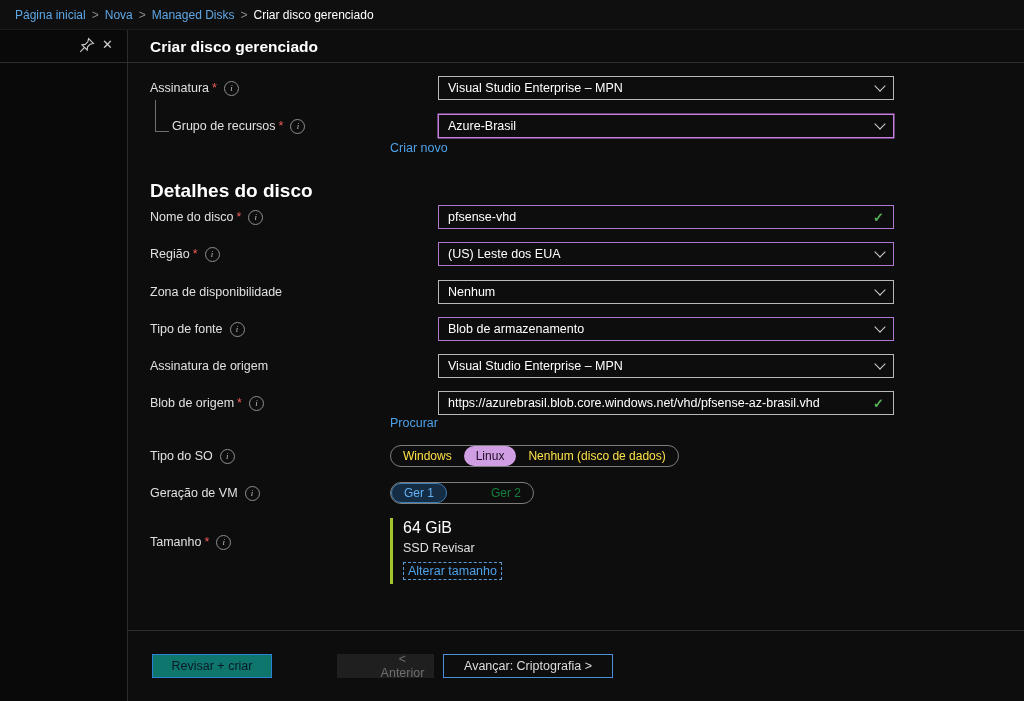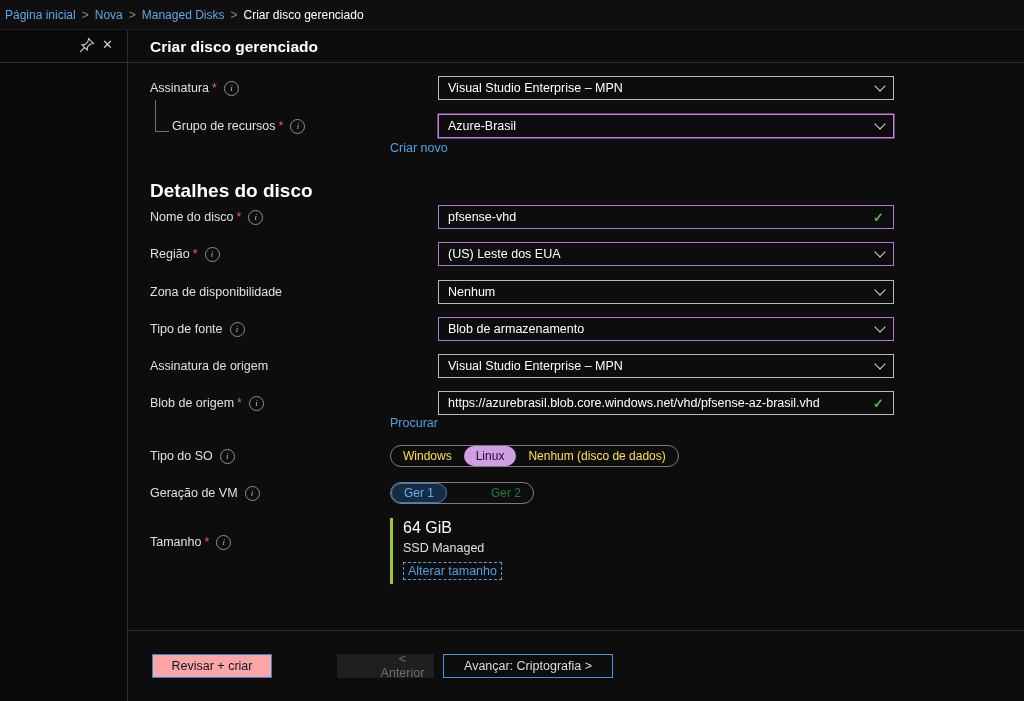--- a/index.html
+++ b/index.html
@@ -5,21 +5,21 @@
   html,body { margin:0; padding:0; background:#000; }
   .screen {
     position:relative; width:1024px; height:701px; overflow:hidden;
     background:#090909; color:#e8e8e8;
     font-family:"Liberation Sans", sans-serif;
   }
   
   .topbar {
     position:absolute; top:0; left:0; width:1024px; height:30px;
     background:#0f0f0f; border-bottom:1px solid #1c1c1c;
-    display:flex; align-items:center; padding:0 5px; box-sizing:border-box;
+    display:flex; align-items:center; padding:0 15px; box-sizing:border-box;
     font-size:12px;
   }
   .crumb { color:#5ea7e5; text-decoration:none; cursor:pointer; white-space:nowrap; }
   .crumb.current { color:#ffffff; }
   .sep { color:#8a8a8a; margin:0 6px; }
 
   .panel { position:absolute; left:128px; top:30px; right:0; bottom:0; background:#0d0d0d; }
   .vline { position:absolute; left:127px; top:30px; bottom:0; width:1px; background:#2c2c2c; }
   .hrule { position:absolute; top:62px; left:0; width:1024px; height:1px; background:#2e2e2e; }
 
@@ -70,21 +70,21 @@
   .size-value { font-size:16px; font-weight:normal; color:#fff; margin-bottom:4px; }
   .size-sku { font-size:12.5px; color:#e0e0e0; margin-bottom:6px; }
   .size-link { display:inline-block; color:#4ea1e8; font-size:12.5px; border:1px dashed #5b9bd5; padding:1px 4px; cursor:pointer; }
 
   .footer-rule { position:absolute; left:128px; right:0; top:630px; height:1px; background:#2e2e2e; }
   .btn {
     position:absolute; top:654px; height:24px; font-size:12.5px;
     font-family:"Liberation Sans", sans-serif; cursor:pointer; box-sizing:border-box;
     display:flex; align-items:center; justify-content:center; border:1px solid transparent;
   }
-  .btn.primary { left:152px; width:120px; background:#fca5a5; color:#071829; border-color:#2f81d6; }
+  .btn.primary { left:152px; width:120px; background:#0f766e; color:#071829; border-color:#2f81d6; }
   .btn.ghost-disabled { left:337px; width:97px; background:#1f1f1f; color:#6f6f6f; border-color:#1f1f1f; cursor:default;padding-left:40px; }
   .btn.outline { left:443px; width:170px; background:#0d0d0d; color:#dcdcdc; border:1px solid #4a90d9; }
 </style>
 </head>
 <body>
 
 <div class="screen">
 
   <div class="topbar">
     <a class="crumb">Página inicial</a>
@@ -232,21 +232,21 @@
   <div class="row" style="top:530px">
     <div class="lbl">
       <span>Tamanho</span>
       <span class="req">*</span>
       <span class="info">i</span>
     </div>
   </div>
 
   <div class="size-block">
     <div class="size-value">64 GiB</div>
-    <div class="size-sku">SSD Managed</div>
+    <div class="size-sku">SSD Revisar</div>
     <a class="size-link">Alterar tamanho</a>
   </div>
 
   <div class="footer-rule"></div>
   <button class="btn primary">Revisar + criar</button>
   <button class="btn ghost-disabled">&lt; Anterior</button>
   <button class="btn outline">Avançar: Criptografia &gt;</button>
 
 </div>
 

